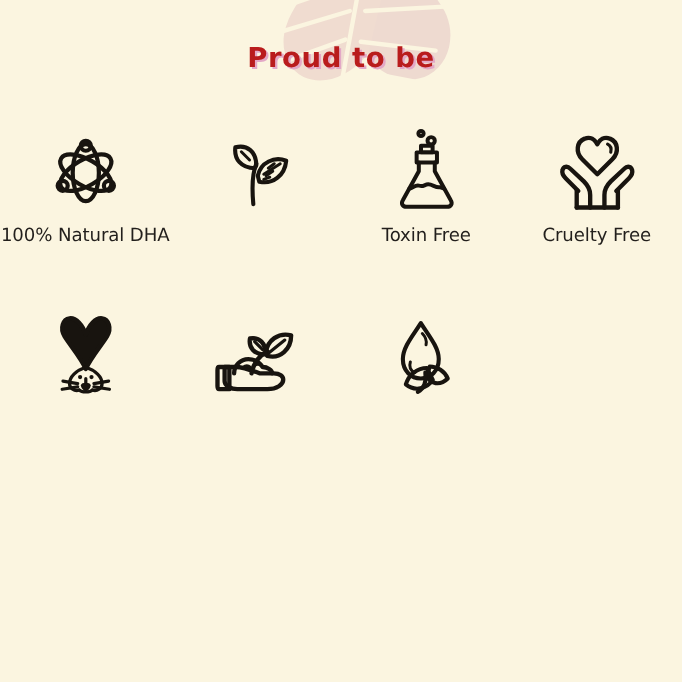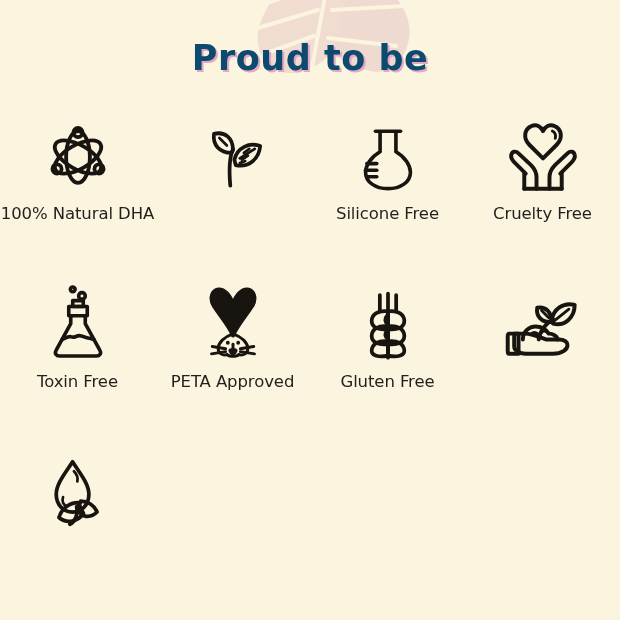--- a/index.html
+++ b/index.html
@@ -37,24 +37,24 @@
   .title-wrap {
     position: absolute;
     top: 38px;
     left: 0;
     width: 620px;
     text-align: center;
   }
   .title {
     display: inline-block;
     font-family: "DejaVu Sans", sans-serif;
-    font-size: 35px;
+    font-size: 25px;
     font-weight: bold;
     letter-spacing: 0.5px;
-    color: #0c4a6e;
+    color: #b91c1c;
     text-shadow: 2px 2px 0 #e3a8c6;
   }
 
   
   .grid {
     position: absolute;
     top: 116px;
     left: 0;
     width: 620px;
     display: grid;
@@ -167,35 +167,37 @@
             <path d="M30 22 L41 33"></path>
             <path d="M82 38 L60 52"></path>
             <path d="M74 38 L66 44"></path>
             <path d="M72 48 L63 54"></path>
             <path d="M68 56 L60 59"></path>
           </g>
         </svg>
       </div>
     </div>
 
+
     <div class="cell">
       <div class="icon">
         <svg viewBox="0 0 100 100" width="66" height="66">
           <g class="st">
-            <path d="M38 12 L38 42 C24 50 16 63 16 73 C16 88 31 98 50 98 C69 98 84 88 84 73 C84 63 76 50 62 42 L62 12"></path>
-            <path d="M31 11 L69 11"></path>
-          </g>
-          <g class="st" stroke-width="5">
-            <path d="M18 60 L33 60"></path>
-            <path d="M16 70 L33 70"></path>
-            <path d="M18 80 L33 80"></path>
-          </g>
-        </svg>
-      </div>
-      <div class="label">Silicone Free</div>
+            <path d="M39 36 L39 48 L17 88 C14 93 17 97 22 97 L78 97 C83 97 86 93 83 88 L61 48 L61 36"></path>
+            <path d="M36 22 L64 22 L64 36 L36 36 Z"></path>
+            <path d="M42 13 L58 13 L58 22 L42 22 Z"></path>
+            <path d="M26 72 C32 70 35 66 40 68 C45 70 47 66 52 66 C58 66 62 71 68 70 L74 72"></path>
+          </g>
+          <g class="st" stroke-width="4">
+            <circle cx="56" cy="6" r="5"></circle>
+            <circle cx="42" cy="-4" r="3.6"></circle>
+          </g>
+        </svg>
+      </div>
+      <div class="label">Toxin Free</div>
     </div>
 
     <div class="cell">
       <div class="icon">
         <svg viewBox="0 0 100 100" width="72" height="72">
           <g class="st">
             <path d="M50 52 L31 33 C22 24 24 11 34 7 C41 4 47 8 50 14 C53 8 59 4 66 7 C76 11 78 24 69 33 Z"></path>
             <path d="M41 94 L41 78 C41 72 38 66 33 61 L16 45 C12 41 7 42 6 47 C5 51 7 54 10 57 L26 73"></path>
             <path d="M59 94 L59 78 C59 72 62 66 67 61 L84 45 C88 41 93 42 94 47 C95 51 93 54 90 57 L74 73"></path>
             <path d="M24 94 L76 94"></path>
@@ -203,38 +205,20 @@
             <path d="M76 94 L76 72"></path>
           </g>
           <path class="st-thin" stroke-width="3.4" d="M63 14 C67 16 68 20 67 24"></path>
         </svg>
       </div>
       <div class="label">Cruelty Free</div>
     </div>
 
     <div class="cell">
       <div class="icon">
-        <svg viewBox="0 0 100 100" width="66" height="66">
-          <g class="st">
-            <path d="M39 36 L39 48 L17 88 C14 93 17 97 22 97 L78 97 C83 97 86 93 83 88 L61 48 L61 36"></path>
-            <path d="M36 22 L64 22 L64 36 L36 36 Z"></path>
-            <path d="M42 13 L58 13 L58 22 L42 22 Z"></path>
-            <path d="M26 72 C32 70 35 66 40 68 C45 70 47 66 52 66 C58 66 62 71 68 70 L74 72"></path>
-          </g>
-          <g class="st" stroke-width="4">
-            <circle cx="56" cy="6" r="5"></circle>
-            <circle cx="42" cy="-4" r="3.6"></circle>
-          </g>
-        </svg>
-      </div>
-      <div class="label">Toxin Free</div>
-    </div>
-
-    <div class="cell">
-      <div class="icon">
         <svg viewBox="0 0 100 100" width="74" height="74">
 
           <path class="st-fill" d="M50 64 C44 50 30 34 24 24 C18 14 22 3 30 2 C38 1 46 10 50 22 C54 10 62 1 70 2 C78 3 82 14 76 24 C70 34 56 50 50 64 Z"></path>
           <path class="st" stroke-width="3.6" d="M50 64 C44 50 30 34 24 24 C18 14 22 3 30 2 C38 1 46 10 50 22 C54 10 62 1 70 2 C78 3 82 14 76 24 C70 34 56 50 50 64 Z"></path>
 
           <g class="st-thin" stroke-width="3.2">
             <path d="M50 62 C38 66 30 74 30 82 C30 88 36 92 42 90"></path>
             <path d="M50 62 C62 66 70 74 70 82 C70 88 64 92 58 90"></path>
             <path d="M42 90 C45 93 55 93 58 90"></path>
             <path d="M50 76 L50 82"></path>
@@ -245,48 +229,22 @@
           </g>
           <path class="st-fill" d="M44 84 C44 80 56 80 56 84 C56 89 50 92 50 92 C50 92 44 89 44 84 Z"></path>
           <g class="st-thin" stroke-width="2.6">
             <path d="M40 82 L22 79"></path>
             <path d="M40 86 L21 89"></path>
             <path d="M60 82 L78 79"></path>
             <path d="M60 86 L79 89"></path>
           </g>
         </svg>
       </div>
-      <div class="label">PETA Approved</div>
-    </div>
-
-    <div class="cell">
-      <div class="icon">
-        <svg viewBox="0 0 100 100" width="68" height="68">
-          <g class="st">
-            <path d="M50 4 L50 98"></path>
-            <path d="M38 6 L38 30"></path>
-            <path d="M62 6 L62 30"></path>
-
-            <path d="M50 30 C36 28 26 34 26 44 C26 53 36 58 50 56 Z"></path>
-            <path d="M50 30 C64 28 74 34 74 44 C74 53 64 58 50 56 Z"></path>
-
-            <path d="M50 52 C36 50 26 56 26 66 C26 75 36 80 50 78 Z"></path>
-            <path d="M50 52 C64 50 74 56 74 66 C74 75 64 80 50 78 Z"></path>
-
-            <path d="M50 74 C36 72 26 78 26 88 C26 95 36 98 50 95 Z"></path>
-            <path d="M50 74 C64 72 74 78 74 88 C74 95 64 98 50 95 Z"></path>
-          </g>
-          <g class="st-thin" stroke-width="3.4">
-            <path d="M50 50 C44 46 44 40 48 36"></path>
-            <path d="M50 72 C44 68 44 62 48 58"></path>
-          </g>
-        </svg>
-      </div>
-      <div class="label">Gluten Free</div>
-    </div>
+    </div>
+
 
     <div class="cell">
       <div class="icon">
         <svg viewBox="0 0 100 100" width="72" height="72">
           <g class="st">
 
             <path d="M10 62 L24 62 C32 62 44 66 54 70 L72 70 C80 70 84 74 84 78 C84 84 76 90 64 90 L26 90 C18 90 10 86 10 80 Z"></path>
 
             <path d="M3 62 L16 62 L16 90 L3 90 C1 90 1 88 1 86 L1 66 C1 64 1 62 3 62 Z"></path>
 

